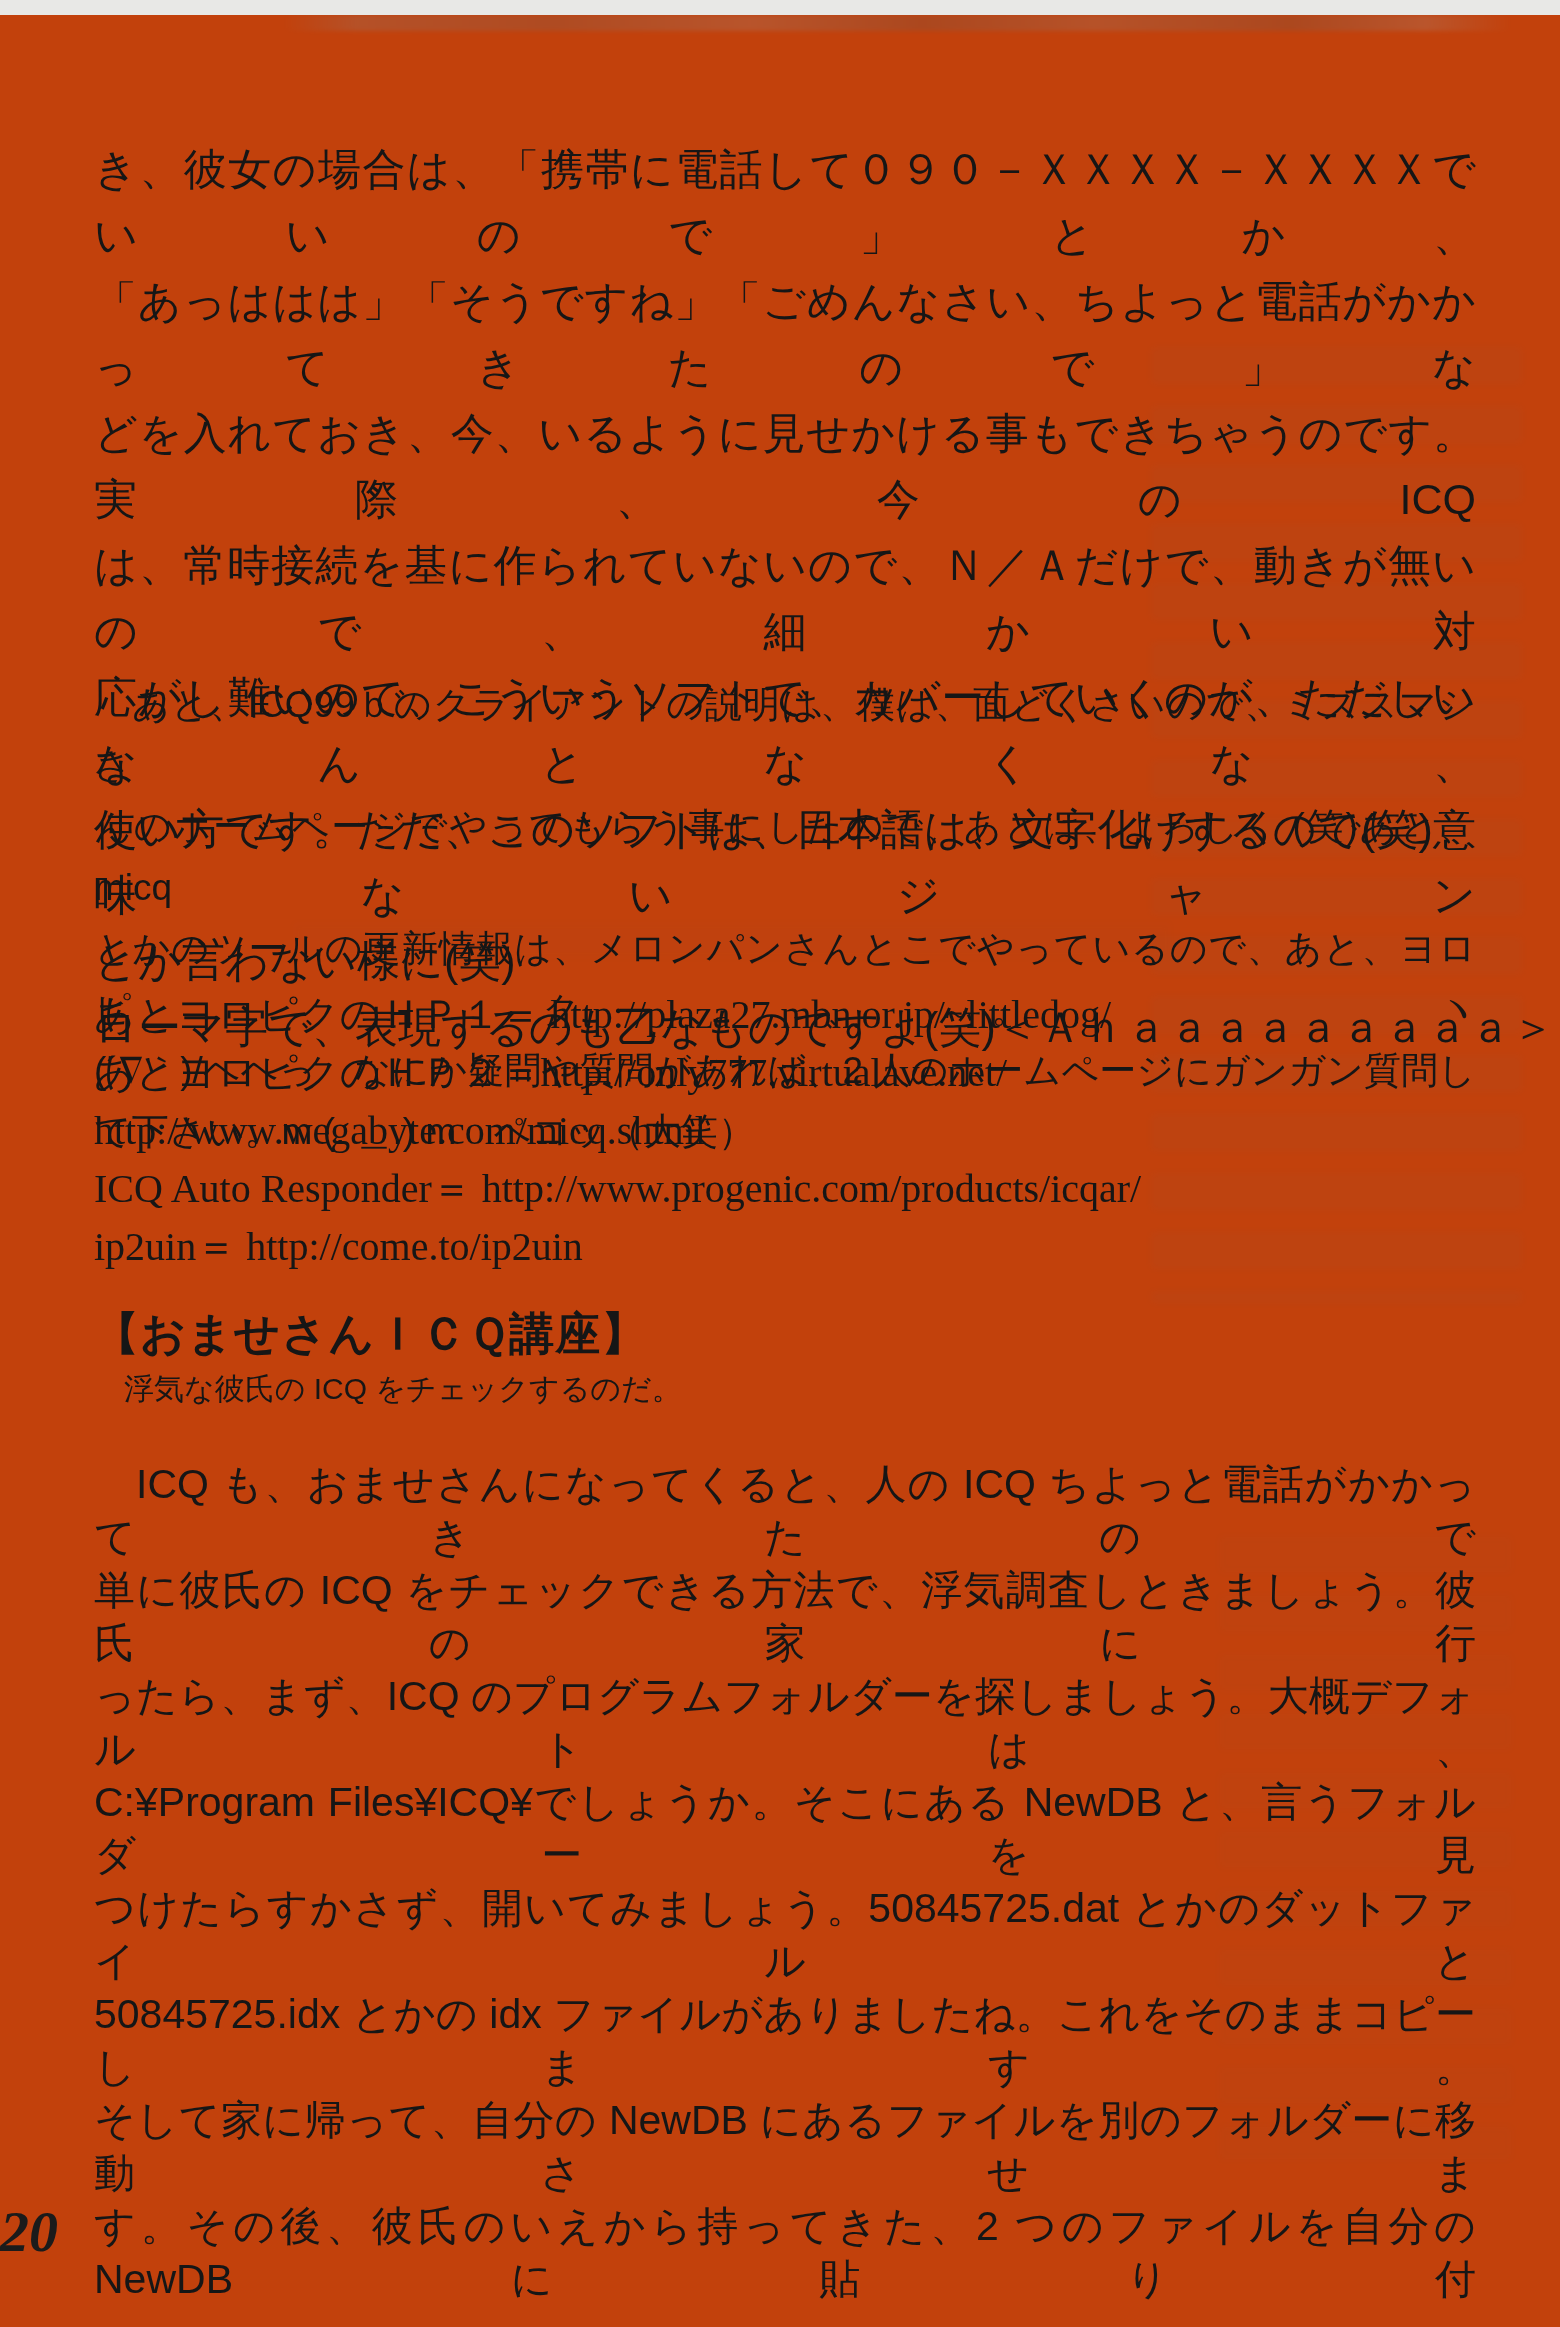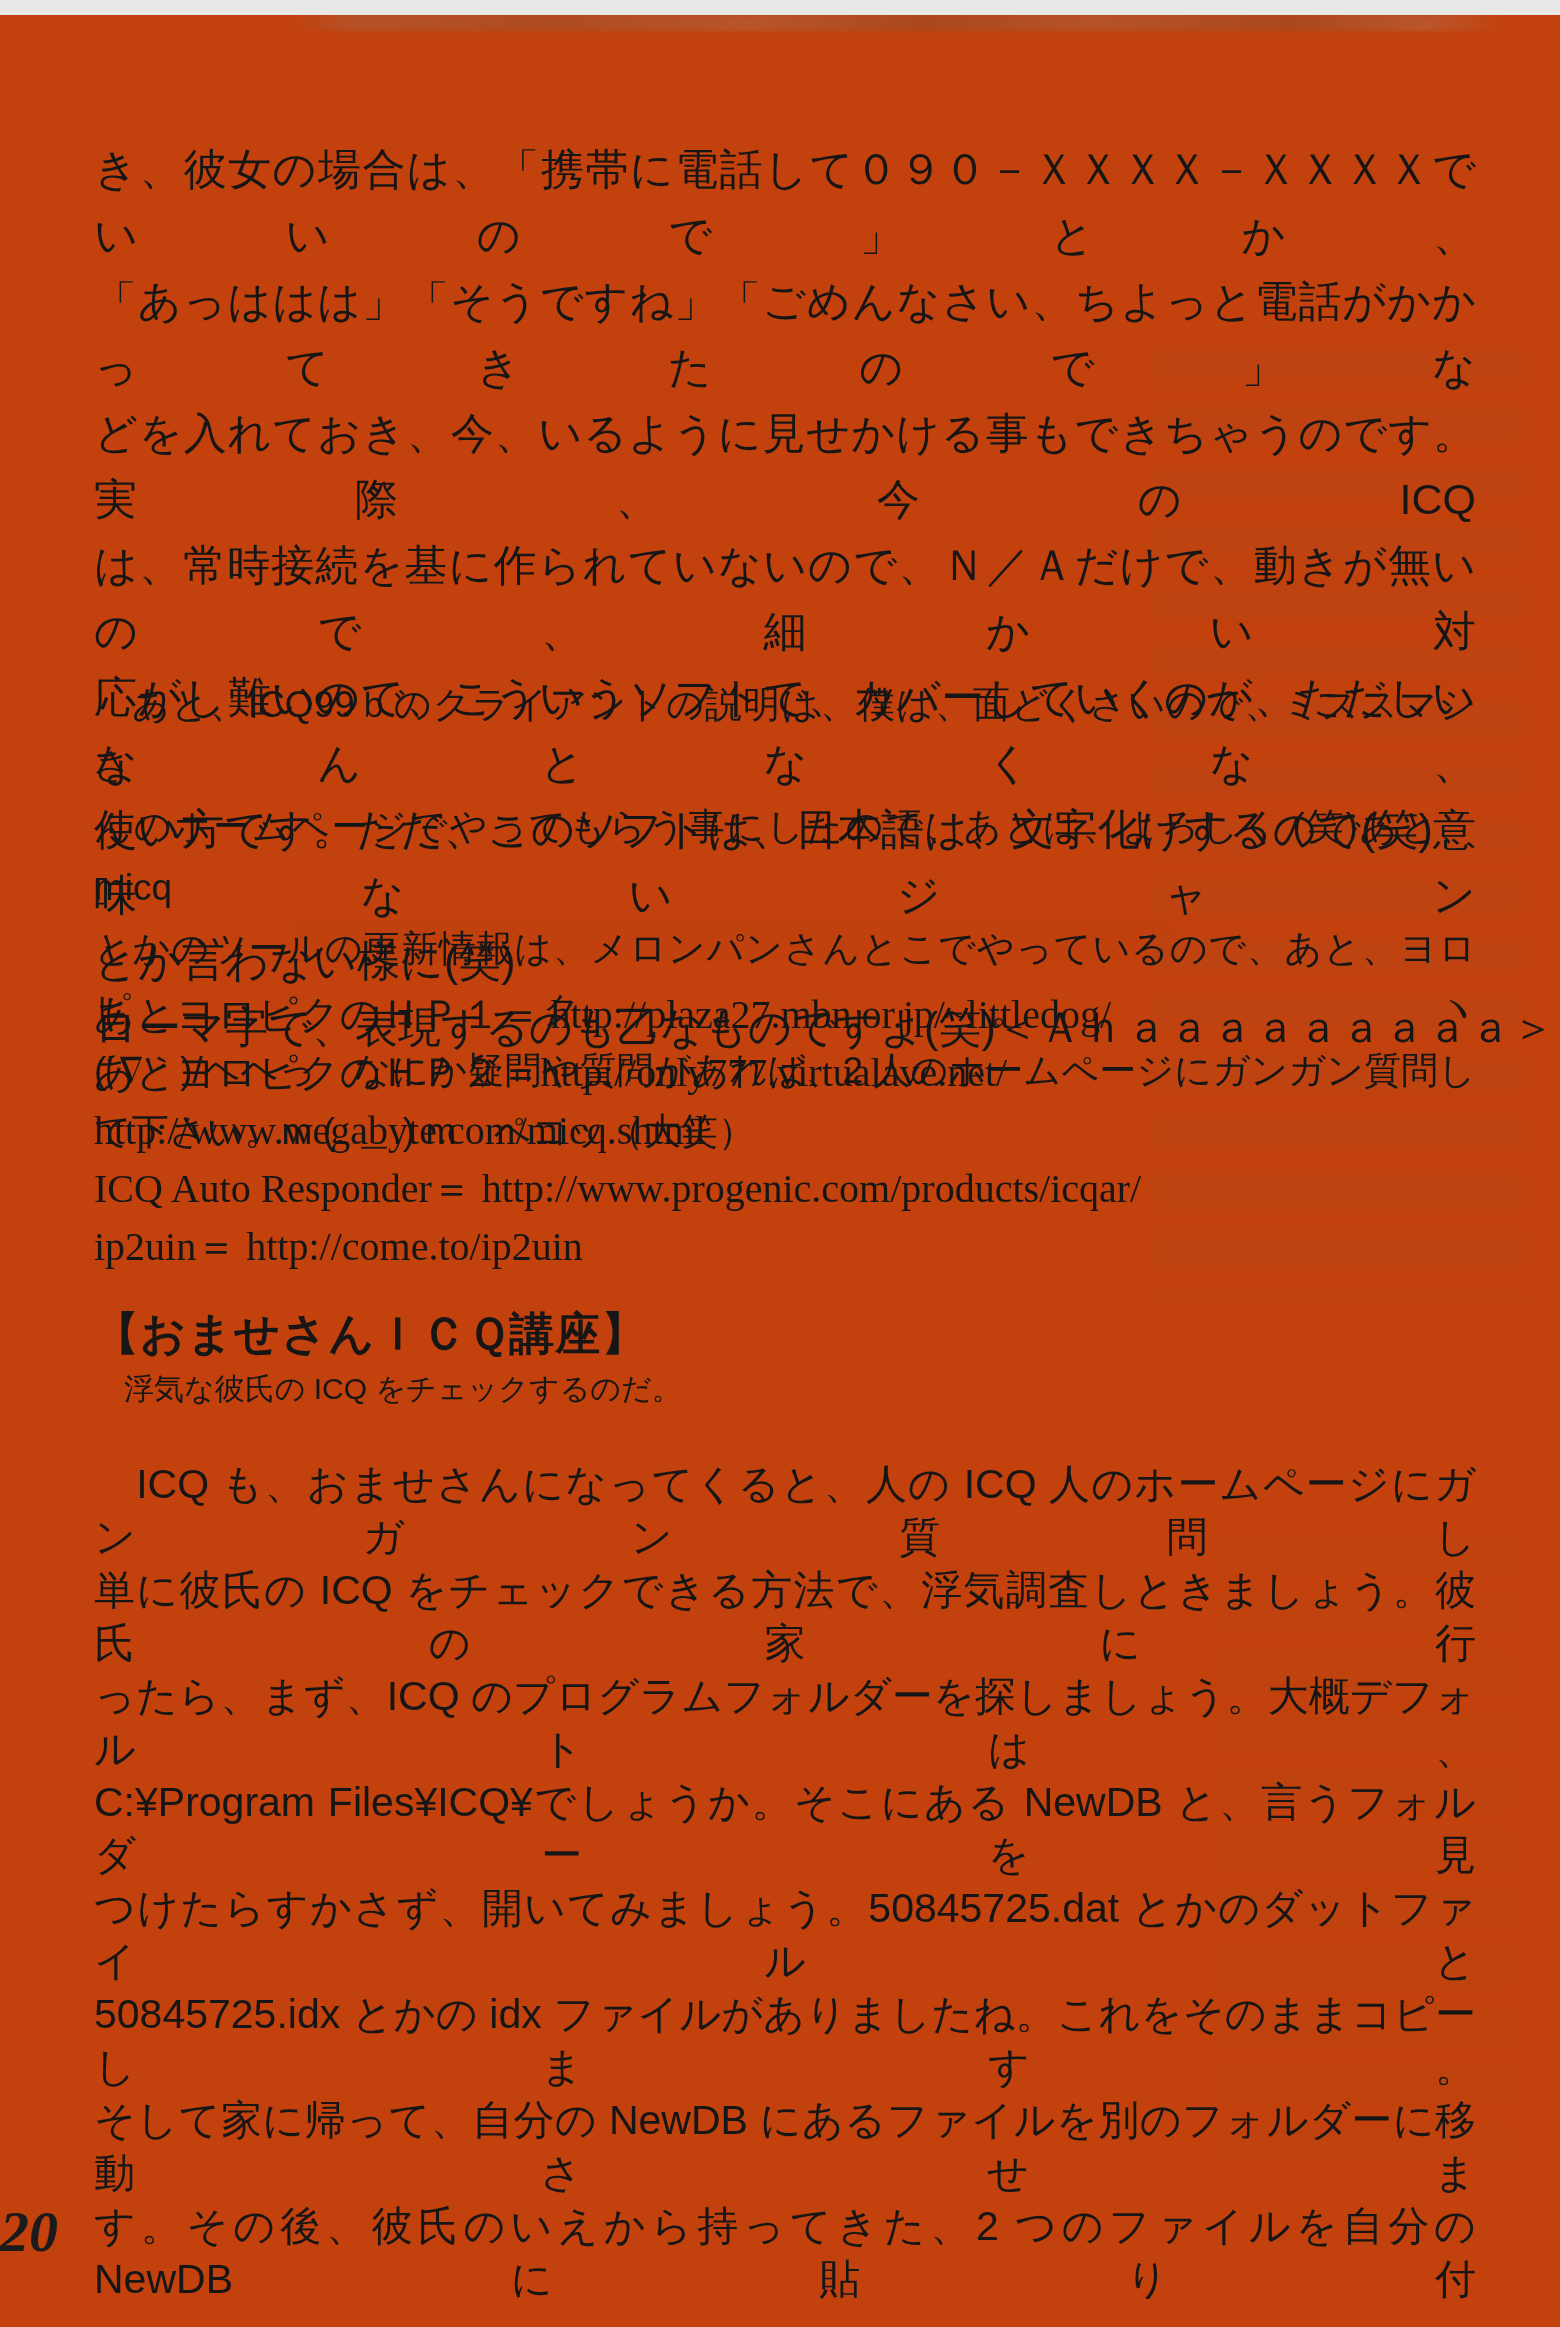--- a/index.html
+++ b/index.html
@@ -80,21 +80,21 @@
       <div class="line">http://www.wegabyte.com/micq.shtml</div>
       <div class="line">ICQ Auto Responder＝ http://www.progenic.com/products/icqar/</div>
       <div class="line">ip2uin＝ http://come.to/ip2uin</div>
     </div>
 
   <div class="block heading">【おませさんＩＣＱ講座】</div>
 
   <div class="block subtitle">　浮気な彼氏の ICQ をチェックするのだ。</div>
 
   <div class="block para3">
-      <div class="line fill">　ICQ も、おませさんになってくると、人の ICQ 人のホームページにガンガン質問し</div>
+      <div class="line fill">　ICQ も、おませさんになってくると、人の ICQ ちよっと電話がかかってきたので</div>
       <div class="line fill">単に彼氏の ICQ をチェックできる方法で、浮気調査しときましょう。彼氏の家に行</div>
       <div class="line fill">ったら、まず、ICQ のプログラムフォルダーを探しましょう。大概デフォルトは、</div>
       <div class="line fill">C:¥Program Files¥ICQ¥でしょうか。そこにある NewDB と、言うフォルダーを見</div>
       <div class="line fill">つけたらすかさず、開いてみましょう。50845725.dat とかのダットファイルと</div>
       <div class="line fill">50845725.idx とかの idx ファイルがありましたね。これをそのままコピーします。</div>
       <div class="line fill">そして家に帰って、自分の NewDB にあるファイルを別のフォルダーに移動させま</div>
       <div class="line fill">す。その後、彼氏のいえから持ってきた、2 つのファイルを自分の NewDB に貼り付</div>
     </div>
 
   <div class="page-number">20</div>

